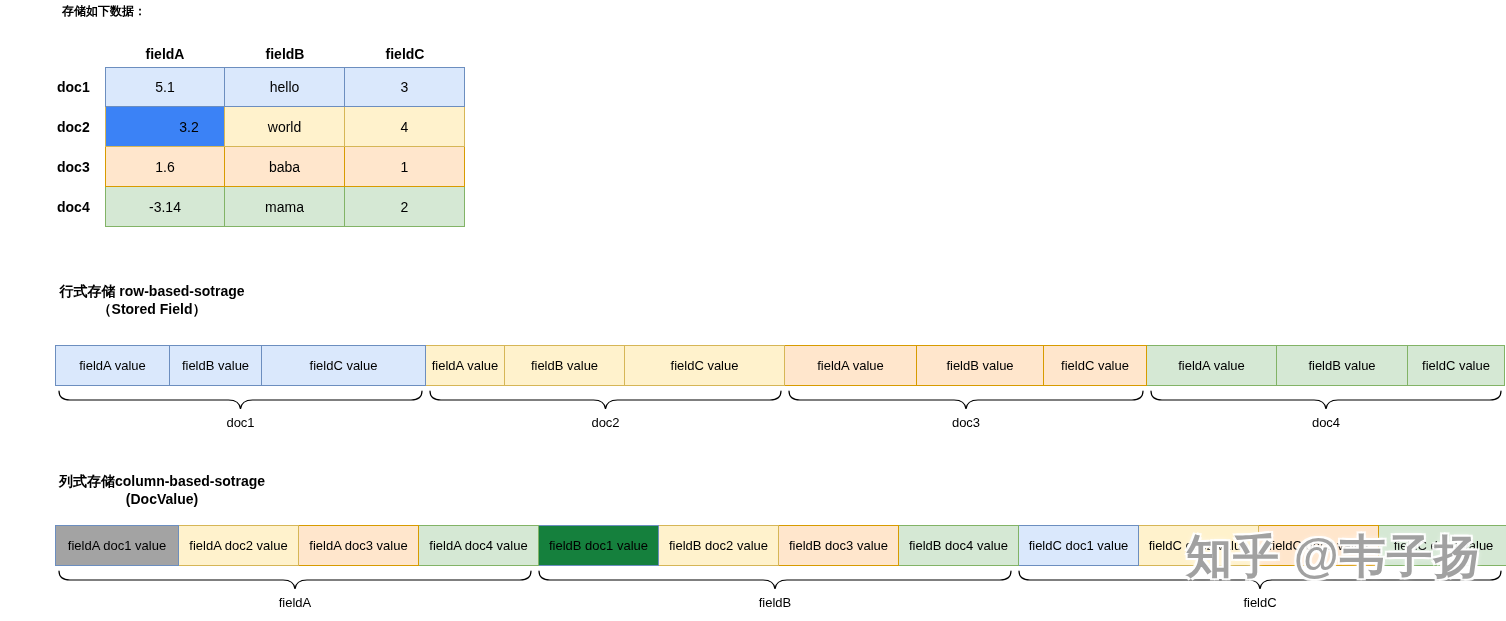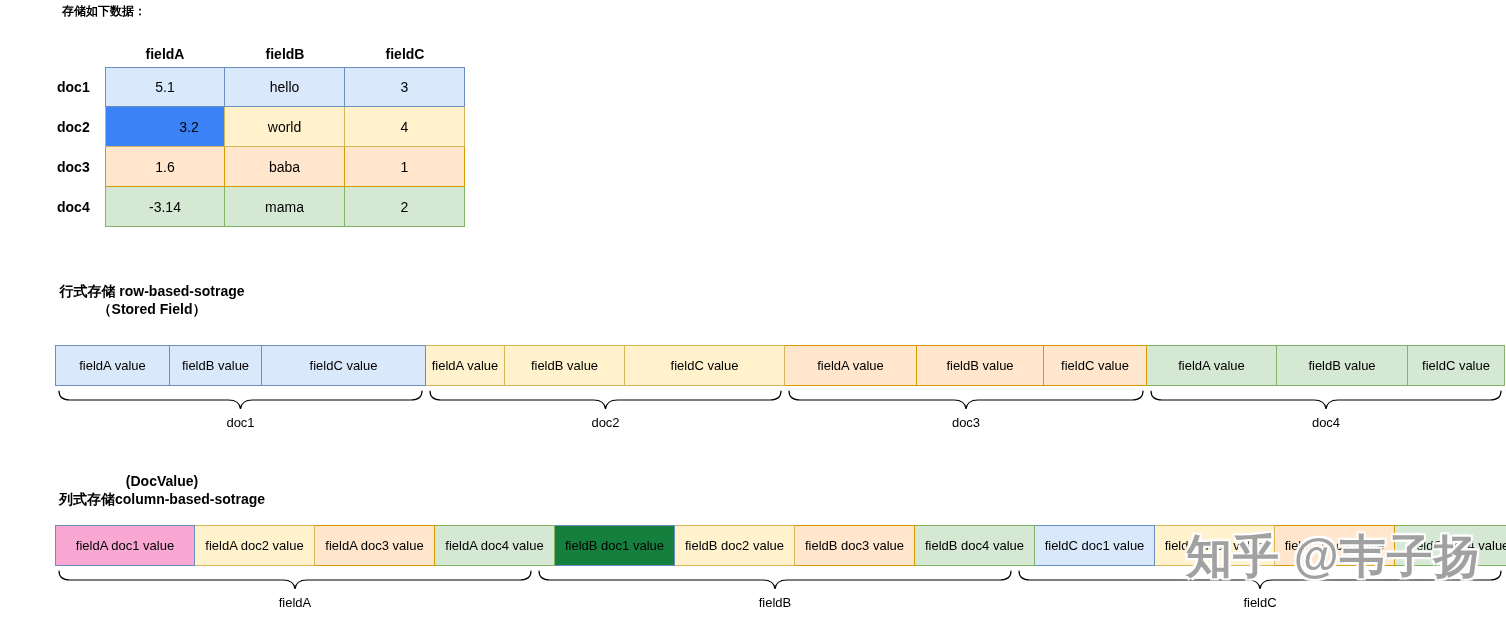--- a/index.html
+++ b/index.html
@@ -119,27 +119,27 @@
       </div>
       <div class="label-layer">
         <div class="glabel" style="left: 185.5px;">doc1</div>
         <div class="glabel" style="left: 550.5px;">doc2</div>
         <div class="glabel" style="left: 911px;">doc3</div>
         <div class="glabel" style="left: 1271px;">doc4</div>
       </div>
     </div>
 
   <div class="section-title" style="left:52px; top:472px; width:220px;">
+    <div>列式存储column-based-sotrage</div>
     <div>(DocValue)</div>
-    <div>列式存储column-based-sotrage</div>
   </div>
 
   <div class="strip" id="colStrip" style="left:55px; top:525px;">
       <div class="cells">
-        <div class="scell" style="width: 140px; background: #f9a8d4; border-color: rgb(108, 142, 191);">fieldA doc1 value</div>
+        <div class="scell" style="width: 124px; background: #a3a3a3; border-color: rgb(108, 142, 191);">fieldA doc1 value</div>
         <div class="scell" style="width: 120px; background: rgb(255, 242, 204); border-color: rgb(214, 182, 86);">fieldA doc2 value</div>
         <div class="scell" style="width: 120px; background: rgb(255, 230, 204); border-color: rgb(215, 155, 0);">fieldA doc3 value</div>
         <div class="scell" style="width: 120px; background: rgb(213, 232, 212); border-color: rgb(130, 179, 102);">fieldA doc4 value</div>
         <div class="scell" style="width: 120px; background: #15803d; border-color: rgb(108, 142, 191);">fieldB doc1 value</div>
         <div class="scell" style="width: 120px; background: rgb(255, 242, 204); border-color: rgb(214, 182, 86);">fieldB doc2 value</div>
         <div class="scell" style="width: 120px; background: rgb(255, 230, 204); border-color: rgb(215, 155, 0);">fieldB doc3 value</div>
         <div class="scell" style="width: 120px; background: rgb(213, 232, 212); border-color: rgb(130, 179, 102);">fieldB doc4 value</div>
         <div class="scell" style="width: 120px; background: rgb(218, 232, 252); border-color: rgb(108, 142, 191);">fieldC doc1 value</div>
         <div class="scell" style="width: 120px; background: rgb(255, 242, 204); border-color: rgb(214, 182, 86);">fieldC doc2 value</div>
         <div class="scell" style="width: 120px; background: rgb(255, 230, 204); border-color: rgb(215, 155, 0);">fieldC doc3 value</div>

